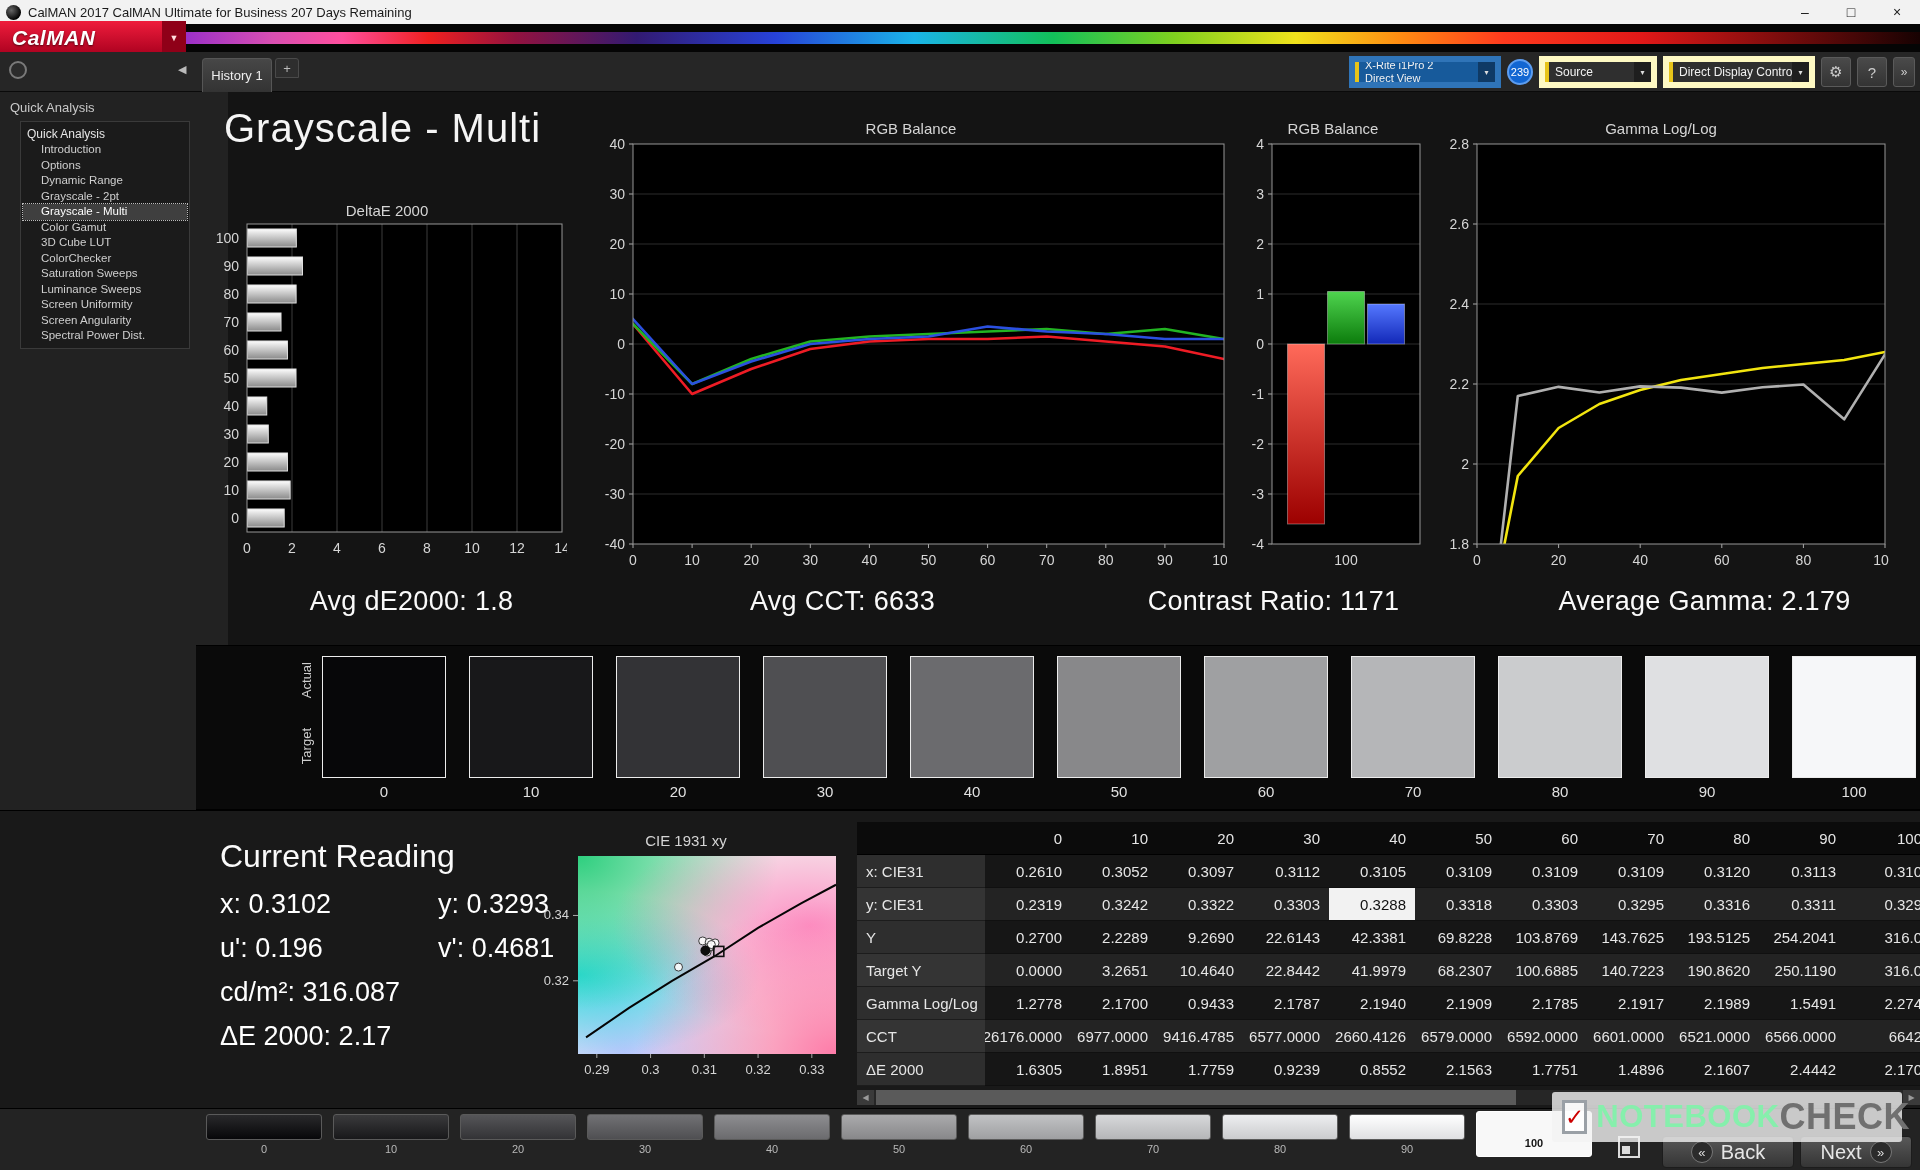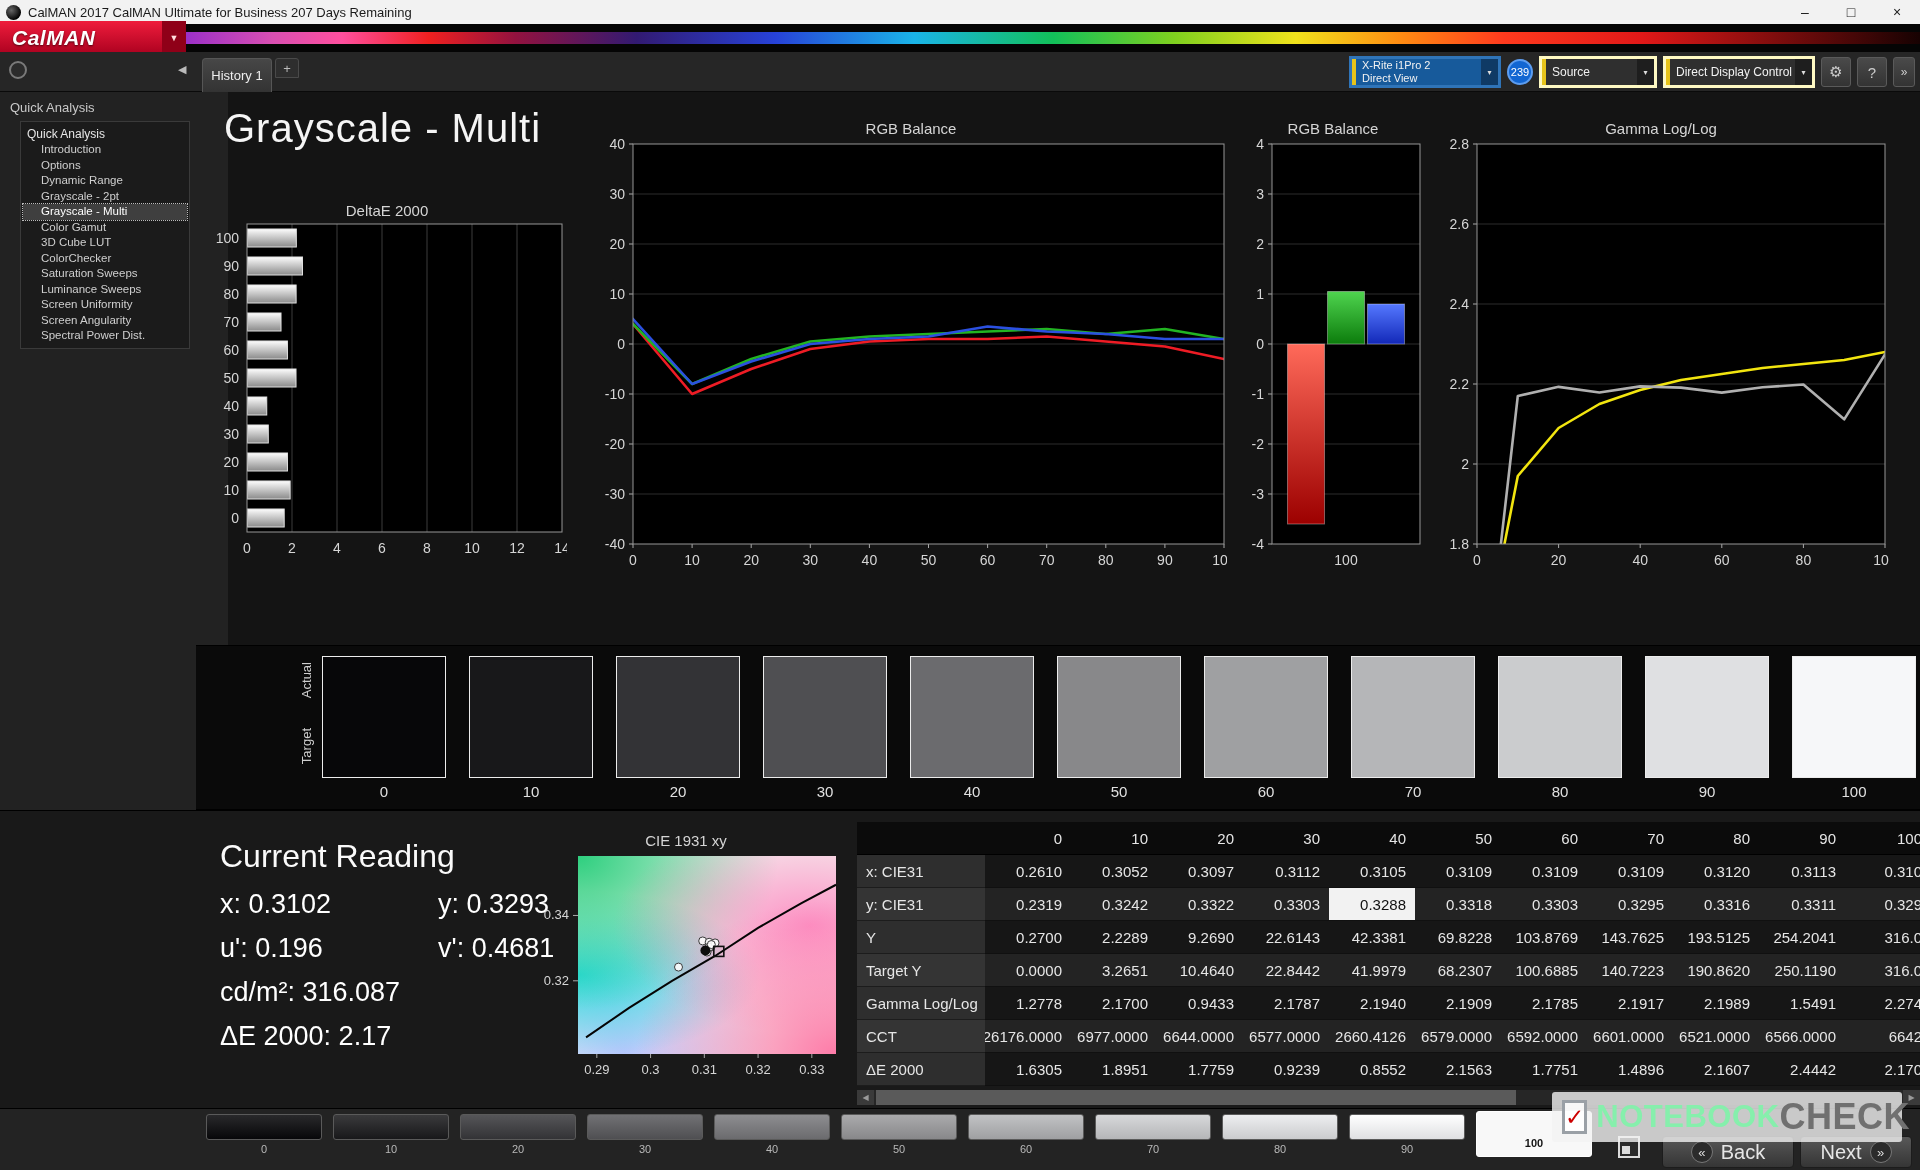--- a/index.html
+++ b/index.html
@@ -19,21 +19,21 @@
   .logo-caret{margin-left:auto;width:24px;height:100%;background:#8f0018;color:#ffdddd;display:flex;align-items:center;justify-content:center;font-size:9px}
   .rainbow{flex:1;height:12px;background:linear-gradient(90deg,#9b30c8 0%,#d94fb2 5%,#ff4f9e 9%,#ef2020 14%,#93123f 19%,#321a72 26%,#2742d8 34%,#1ab4e8 42%,#12c05a 50%,#7fd01f 57%,#f0e21c 64%,#ff8c12 70%,#ff3a1e 76%,#e01818 84%,#6e0b0b 93%,#170202 100%)}
 
   
   .toolbar{position:absolute;top:52px;left:0;right:0;height:40px;background:#262626;border-bottom:1px solid #0a0a0a}
   .tb-circle{position:absolute;left:9px;top:61px;width:18px;height:18px;border-radius:50%;border:2px solid #7a7a7a;background:#2c2c2c}
   .tb-collapse-left{position:absolute;left:178px;top:63px;font-size:11px;color:#bbb}
   .tab{position:absolute;left:202px;top:58px;height:34px;width:70px;background:linear-gradient(180deg,#474747,#333);border:1px solid #565656;border-bottom:none;border-radius:4px 4px 0 0;display:flex;align-items:center;justify-content:center;font-size:13px;color:#eee}
   .tab-plus{position:absolute;left:275px;top:58px;height:20px;width:24px;background:#2e2e2e;border:1px solid #4a4a4a;border-radius:3px 3px 0 0;display:flex;align-items:center;justify-content:center;font-size:13px;color:#bbb}
   .tb-right{position:absolute;right:5px;top:56px;display:flex;gap:6px;align-items:center}
-  .drop{height:32px;display:flex;align-items:stretch;background:#2f2f2f;border:3px solid #fef9c3}
+  .drop{height:32px;display:flex;align-items:stretch;background:#2f2f2f;border:6px solid #fef9c3}
   .drop .ybar{width:4px;background:#e7c41a;flex:0 0 auto}
   .drop .drop-text{flex:1;display:flex;flex-direction:column;justify-content:center;padding-left:6px;font-size:11px;line-height:13px;color:#f2f2f2;white-space:nowrap;overflow:hidden}
   .drop .drop-text.single{font-size:12px}
   .drop .drop-arrow{width:17px;background:rgba(0,0,0,.35);display:flex;align-items:center;justify-content:center;font-size:8px;color:#ddd;flex:0 0 auto}
   .drop.meter{width:152px;background:#175a9b;border-color:#2f74b8}
   .drop.source{width:118px}
   .drop.dctl{width:152px}
   .badge{width:26px;height:26px;border-radius:50%;background:#1266d2;border:2px solid #5d9df0;color:#fff;font-size:11px;display:flex;align-items:center;justify-content:center}
   .sq-btn{width:30px;height:30px;background:linear-gradient(180deg,#4a4a4a,#333);border:1px solid #5a5a5a;border-radius:3px;display:flex;align-items:center;justify-content:center;font-size:15px;color:#ccc}
   .sq-btn.narrow{width:22px;font-size:12px}
@@ -409,20 +409,26 @@
           </g>
           <rect x="0" y="0" width="408" height="400" fill="none" stroke="#969696"></rect>
         </g>
         <defs>
           <clipPath id="cp_gamma">
             <rect x="0" y="0" width="408" height="400"></rect>
           </clipPath>
         </defs>
       </svg></div>
 
+  <div class="stats-row">
+    <div class="stat">Avg dE2000: 1.8</div>
+    <div class="stat">Avg CCT: 6633</div>
+    <div class="stat">Contrast Ratio: 1171</div>
+    <div class="stat">Average Gamma: 2.179</div>
+  </div>
 
   <div class="gs-strip"></div>
   <div class="gs-rot actual">Actual</div>
   <div class="gs-rot target">Target</div>
   <div class="gs-row">
       <div class="gsw">
         <div class="gsw-sq" style="background: rgb(7, 7, 9);"></div>
         <div class="gsw-lb">0</div>
       </div>
       <div class="gsw">
@@ -585,21 +591,21 @@
       <div class="tc tval">2.1940</div>
       <div class="tc tval">2.1909</div>
       <div class="tc tval">2.1785</div>
       <div class="tc tval">2.1917</div>
       <div class="tc tval">2.1989</div>
       <div class="tc tval">1.5491</div>
       <div class="tc tval">2.274</div>
       <div class="tc tlabel alt">CCT</div>
       <div class="tc tval alt">26176.0000</div>
       <div class="tc tval alt">6977.0000</div>
-      <div class="tc tval alt">6644.0000</div>
+      <div class="tc tval alt">9416.4785</div>
       <div class="tc tval alt">6577.0000</div>
       <div class="tc tval alt">2660.4126</div>
       <div class="tc tval alt">6579.0000</div>
       <div class="tc tval alt">6592.0000</div>
       <div class="tc tval alt">6601.0000</div>
       <div class="tc tval alt">6521.0000</div>
       <div class="tc tval alt">6566.0000</div>
       <div class="tc tval alt">6642</div>
       <div class="tc tlabel">ΔE 2000</div>
       <div class="tc tval">1.6305</div>

